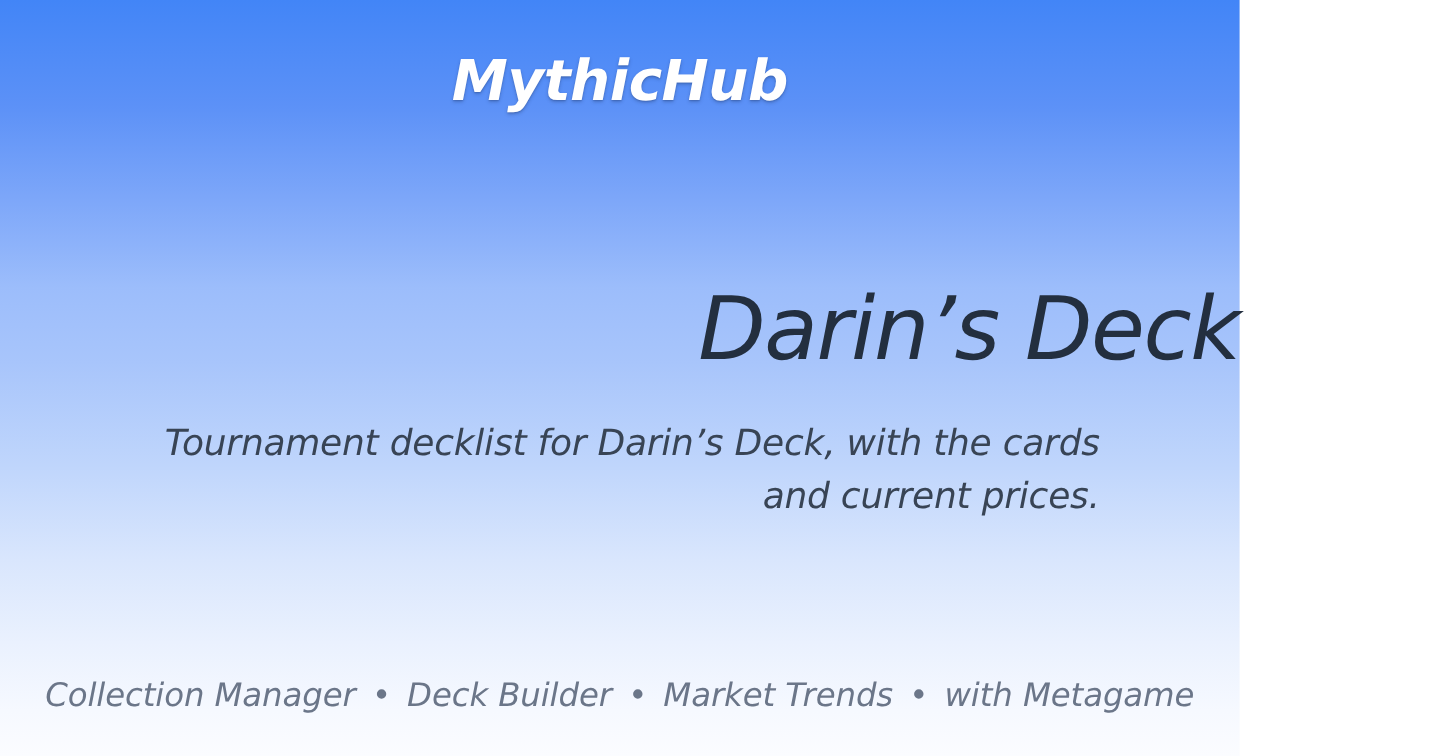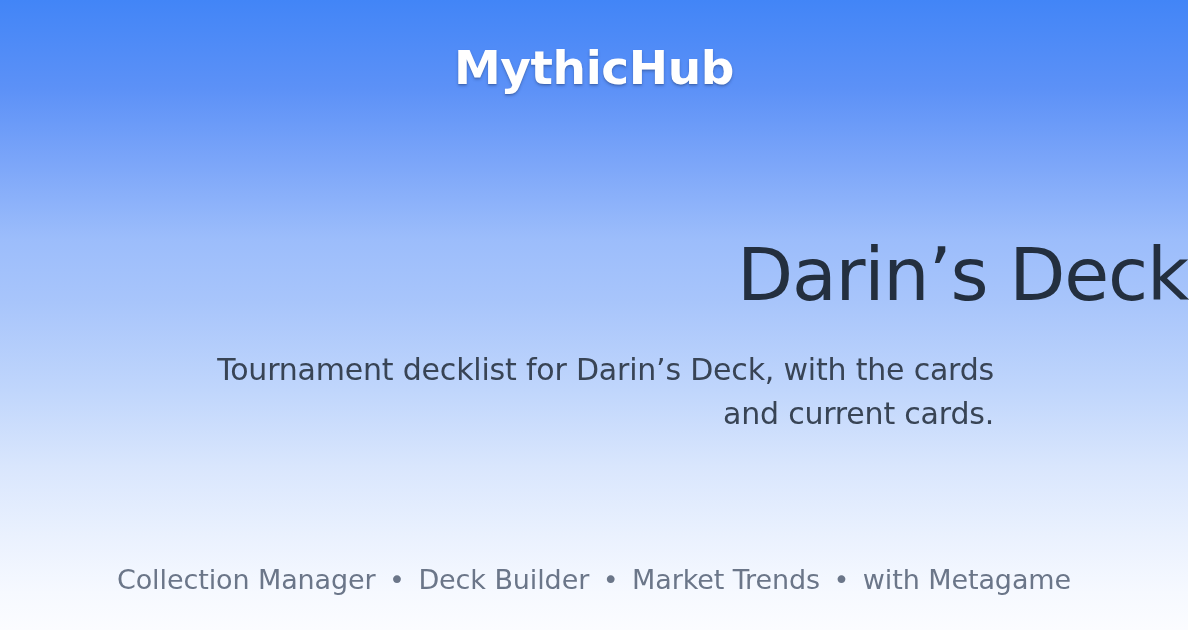--- a/index.html
+++ b/index.html
@@ -12,37 +12,38 @@
     width: 1200px;
     height: 630px;
     overflow: hidden;
     font-family: "Liberation Sans", sans-serif;
     -webkit-font-smoothing: antialiased;
   }
 
   .og-card {
     position: relative;
     box-sizing: border-box;
-    width: 1188px;
+    width: 1033px;
     height: 630px;
     background: linear-gradient(
         180deg,
         #4285f7 0%,
         #5c91f7 14%,
         #7ca6f9 26%,
         #9cbdfb 38%,
         #a8c5fb 48%,
         #c0d6fc 62%,
         #d9e6fd 74%,
         #eaf1fe 85%,
         #f6f9ff 94%,
         #fbfcff 100%);
     display: flex;
     flex-direction: column;
     align-items: center;
+    font-style: italic;
   }
 
   
   .brand {
     position: absolute;
     top: 44px;
     left: 0;
     right: 0;
     text-align: center;
   }
@@ -130,21 +131,21 @@
 
   <div class="brand">
     <span class="brand-name">MythicHub</span>
   </div>
 
   <div class="hero">
     <h1 class="page-title">Darin’s Deck</h1>
 
     <p class="page-subtitle">
       <span class="sub-line">Tournament decklist for Darin’s Deck, with the cards</span>
-      <span class="sub-line">and current cards.</span>
+      <span class="sub-line">and current prices.</span>
     </p>
   </div>
 
   <div class="footer">
     <div class="feature-list">
       <span class="feature-item">Collection Manager</span>
       <span class="feature-sep">•</span>
       <span class="feature-item">Deck Builder</span>
       <span class="feature-sep">•</span>
       <span class="feature-item">Market Trends</span>

